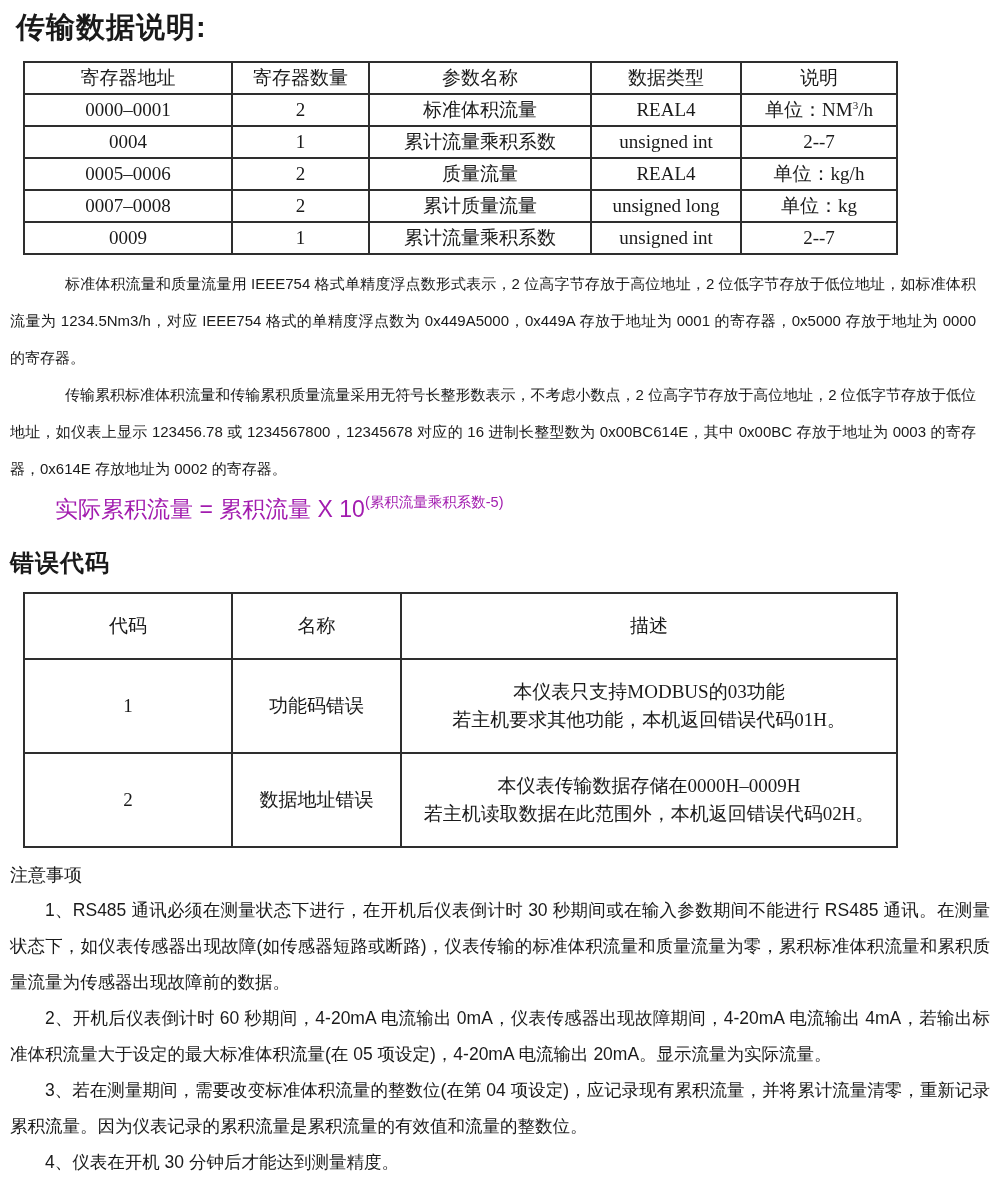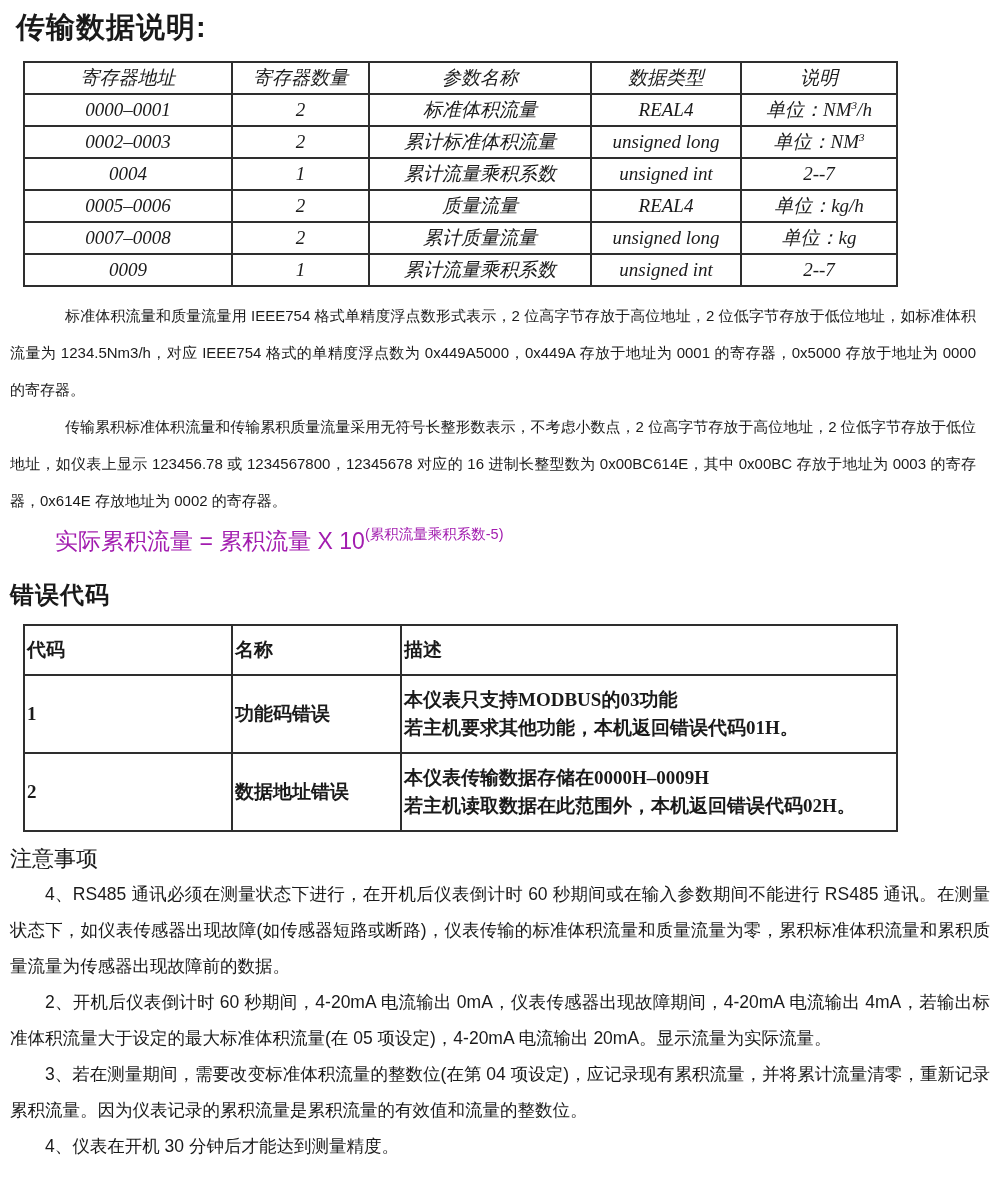--- a/index.html
+++ b/index.html
@@ -32,21 +32,20 @@
     font-size: 19px;
   }
   .reg-table th, .reg-table td {
     border: 2px solid #2e2e2e;
     text-align: center;
     vertical-align: middle;
     height: 30px;
     padding: 0 2px;
     font-weight: 400;
     white-space: nowrap;
-    font-style: italic;
   }
   .unit-sup {
     font-size: 11px;
     vertical-align: super;
     line-height: 0;
   }
   .body-text {
     margin: 10px 24px 0 10px;
     font-size: 15px;
     line-height: 37px;
@@ -76,31 +75,31 @@
     letter-spacing: 1px;
   }
   .err-table {
     margin: 12px 0 0 23px;
     width: 873px;
     font-family: "Liberation Serif", serif;
     font-size: 19px;
   }
   .err-table th, .err-table td {
     border: 2px solid #2e2e2e;
-    text-align: left;
+    text-align: center;
     vertical-align: middle;
-    padding: 8px 2px;
-    font-weight: 700;
+    padding: 16px 2px;
+    font-weight: 400;
   }
   .err-table th { height: 32px; }
   .err-table td { height: 60px; }
   .err-desc div { line-height: 28px; }
   .notes-title {
     margin: 12px 0 0 10px;
-    font-size: 22px;
+    font-size: 18px;
     line-height: 30px;
   }
   .notes {
     margin: 2px 10px 0 10px;
     font-size: 17.5px;
     line-height: 36px;
   }
   .notes p {
     margin: 0;
     text-indent: 35px;
@@ -133,27 +132,20 @@
     </thead>
     <tbody>
       <tr>
         <td>0000–0001</td>
         <td>2</td>
         <td>标准体积流量</td>
         <td>REAL4</td>
         <td><span>单位：NM</span><span class="unit-sup">3</span><span>/h</span></td>
       </tr>
       <tr>
-        <td>0002–0003</td>
-        <td>2</td>
-        <td>累计标准体积流量</td>
-        <td>unsigned long</td>
-        <td><span>单位：NM</span><span class="unit-sup">3</span><span></span></td>
-      </tr>
-      <tr>
         <td>0004</td>
         <td>1</td>
         <td>累计流量乘积系数</td>
         <td>unsigned int</td>
         <td><span>2--7</span><span class="unit-sup"></span><span></span></td>
       </tr>
       <tr>
         <td>0005–0006</td>
         <td>2</td>
         <td>质量流量</td>
@@ -217,19 +209,19 @@
           <div>本仪表传输数据存储在0000H–0009H</div>
           <div>若主机读取数据在此范围外，本机返回错误代码02H。</div>
         </td>
       </tr>
     </tbody>
   </table>
 
   <div class="notes-title">注意事项</div>
 
   <div class="notes">
-    <p>4、RS485 通讯必须在测量状态下进行，在开机后仪表倒计时 60 秒期间或在输入参数期间不能进行 RS485 通讯。在测量状态下，如仪表传感器出现故障(如传感器短路或断路)，仪表传输的标准体积流量和质量流量为零，累积标准体积流量和累积质量流量为传感器出现故障前的数据。</p>
+    <p>1、RS485 通讯必须在测量状态下进行，在开机后仪表倒计时 30 秒期间或在输入参数期间不能进行 RS485 通讯。在测量状态下，如仪表传感器出现故障(如传感器短路或断路)，仪表传输的标准体积流量和质量流量为零，累积标准体积流量和累积质量流量为传感器出现故障前的数据。</p>
     <p>2、开机后仪表倒计时 60 秒期间，4-20mA 电流输出 0mA，仪表传感器出现故障期间，4-20mA 电流输出 4mA，若输出标准体积流量大于设定的最大标准体积流量(在 05 项设定)，4-20mA 电流输出 20mA。显示流量为实际流量。</p>
     <p>3、若在测量期间，需要改变标准体积流量的整数位(在第 04 项设定)，应记录现有累积流量，并将累计流量清零，重新记录累积流量。因为仪表记录的累积流量是累积流量的有效值和流量的整数位。</p>
     <p>4、仪表在开机 30 分钟后才能达到测量精度。</p>
   </div>
 
 </main>
 
 </body></html>

